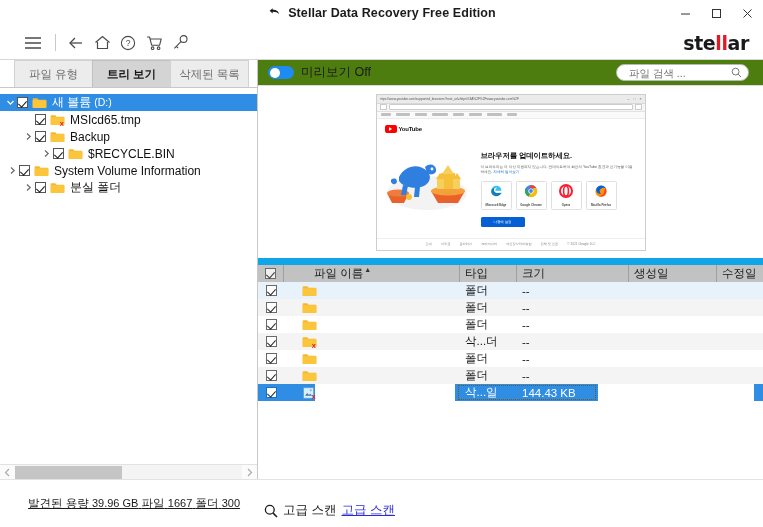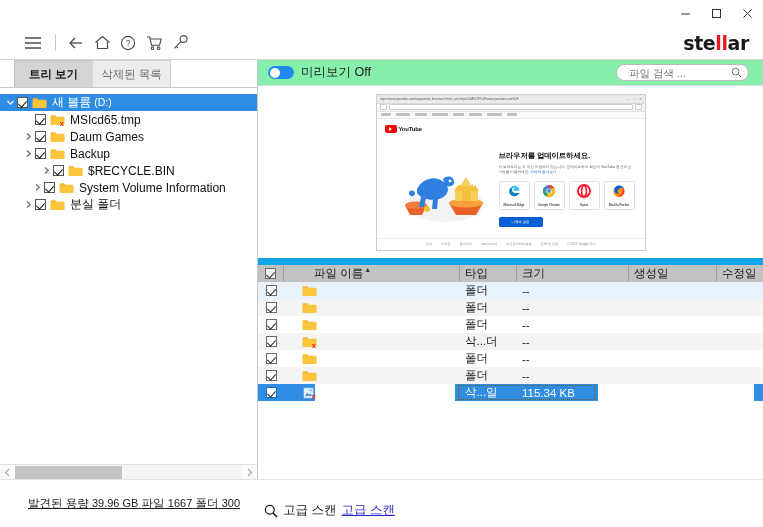--- a/index.html
+++ b/index.html
@@ -173,21 +173,21 @@
   }
   .lhs-thumb {
     position:absolute; left:0; top:1px;
     width:47%; height:13px; background:#c5c5c5;
   }
 
   
   .rightpane {
     flex:1;
     display:flex; flex-direction:column;
-    background:#86efac;
+    background:#4d7c0f;
     position:relative;
   }
   .rp-top {
     height:26px;
     display:flex; align-items:center;
     padding:0 14px 0 10px;
     border-bottom:1px solid #dcdcdc;
   }
   .toggle {
     width:26px; height:13px; border-radius:7px;
@@ -261,21 +261,21 @@
   .yt-play {
     width:12px; height:8px; background:#ff0000; border-radius:2px;
     position:relative;
   }
   .yt-play::after{
     content:""; position:absolute; left:4.5px; top:2px;
     border-left:3.5px solid #fff;
     border-top:2px solid transparent; border-bottom:2px solid transparent;
   }
   .yt-word { font-size:6px; font-weight:bold; color:#111; letter-spacing:-0.2px;}
-  .yt-body { display:flex; padding:8px 10px 0 20px; gap:6px;align-items:flex-end; }
+  .yt-body { display:flex; padding:8px 10px 0 2px; gap:6px; }
   .yt-art { width:96px; height:74px; position:relative; }
   .yt-copy { flex:1; padding-top:10px; }
   .yt-h1 { font-size:7.5px; font-weight:bold; color:#0f0f0f; margin-bottom:4px; letter-spacing:-0.2px;}
   .yt-p { font-size:3.6px; color:#555; line-height:1.5; margin-bottom:6px;}
   .yt-p a { color:#065fd4; text-decoration:none;}
   .yt-cards { display:flex; gap:4px; }
   .yt-card {
     width:31px; height:29px; border:0.5px solid #e0e0e0; border-radius:1.5px;
     display:flex; flex-direction:column; align-items:center; justify-content:center;
     gap:2px; background:#fff;
@@ -401,20 +401,28 @@
     font-size:12.5px;
     display:flex; align-items:center; justify-content:center;
     cursor:pointer; border:none;
     font-family:inherit;
   }
 </style>
 </head>
 <body>
 
 <div class="titlebar">
+  <div class="title-center">
+    <span class="title-icon">
+      <svg viewBox="0 0 16 16" width="14" height="14">
+        <path d="M3 5.5 L6.5 2.5 L6.5 4.3 C11 4.3 13.5 6 13.5 9.5 C12.3 7.4 10 6.6 6.5 6.6 L6.5 8.5 Z" fill="#1b1b1b"></path>
+      </svg>
+    </span>
+    <span class="title-text">Stellar Data Recovery Free Edition</span>
+  </div>
   <div class="win-controls">
     <div class="win-btn">
       <svg width="11" height="11" viewBox="0 0 11 11">
           <line x1="1" y1="6" x2="10" y2="6" stroke="#333" stroke-width="1"></line>
         </svg>
     </div>
     <div class="win-btn">
       <svg width="11" height="11" viewBox="0 0 11 11">
           <rect x="1.5" y="1.5" width="8" height="8" fill="none" stroke="#333" stroke-width="1"></rect>
         </svg>
@@ -469,20 +477,23 @@
       <line x1="4.4" y1="12.4" x2="6" y2="14" stroke="#4a4a4a" stroke-width="1.1"></line>
     </svg>
   </div>
   <div class="brand"><span>ste</span><span class="red">ll</span><span>ar</span></div>
 </div>
 
 <div class="main">
 
   <div class="leftpane">
     <div class="tabs" id="tabs">
+        <div class="tab">
+          <span>파일 유형</span>
+        </div>
         <div class="tab active">
           <span>트리 보기</span>
         </div>
         <div class="tab">
           <span>삭제된 목록</span>
         </div>
       </div>
     <div class="tree" id="tree">
         <div class="tnode selected" style="padding-left: 4px;">
           <span class="t-arrow">
@@ -517,53 +528,38 @@
               <polyline points="3,1.5 6.2,4.5 3,7.5" fill="none" stroke="currentColor" stroke-width="1.2"></polyline>
             </svg>
           </span>
           <span class="t-chk"></span>
           <span class="t-folder">
             <svg viewBox="0 0 16 13" width="15" height="12">
               <path d="M0.6 2.2 A0.8 0.8 0 0 1 1.4 1.4 L5.6 1.4 L7 3 L14.6 3 A0.8 0.8 0 0 1 15.4 3.8 L15.4 11.2 A0.8 0.8 0 0 1 14.6 12 L1.4 12 A0.8 0.8 0 0 1 0.6 11.2 Z" fill="#f5b731"></path>
               <path d="M0.6 4.2 A0.8 0.8 0 0 1 1.4 3.4 L14.6 3.4 A0.8 0.8 0 0 1 15.4 4.2 L15.4 11.2 A0.8 0.8 0 0 1 14.6 12 L1.4 12 A0.8 0.8 0 0 1 0.6 11.2 Z" fill="#fbc63c"></path>
             </svg>
           </span>
-          <span class="t-label">Daum Games</span>
-        </div>
-        <div class="tnode" style="padding-left: 22px;">
+          <span class="t-label">Backup</span>
+        </div>
+        <div class="tnode" style="padding-left: 40px;">
           <span class="t-arrow">
             <svg width="9" height="9" viewBox="0 0 9 9">
               <polyline points="3,1.5 6.2,4.5 3,7.5" fill="none" stroke="currentColor" stroke-width="1.2"></polyline>
             </svg>
           </span>
           <span class="t-chk"></span>
           <span class="t-folder">
             <svg viewBox="0 0 16 13" width="15" height="12">
               <path d="M0.6 2.2 A0.8 0.8 0 0 1 1.4 1.4 L5.6 1.4 L7 3 L14.6 3 A0.8 0.8 0 0 1 15.4 3.8 L15.4 11.2 A0.8 0.8 0 0 1 14.6 12 L1.4 12 A0.8 0.8 0 0 1 0.6 11.2 Z" fill="#f5b731"></path>
               <path d="M0.6 4.2 A0.8 0.8 0 0 1 1.4 3.4 L14.6 3.4 A0.8 0.8 0 0 1 15.4 4.2 L15.4 11.2 A0.8 0.8 0 0 1 14.6 12 L1.4 12 A0.8 0.8 0 0 1 0.6 11.2 Z" fill="#fbc63c"></path>
             </svg>
           </span>
-          <span class="t-label">Backup</span>
-        </div>
-        <div class="tnode" style="padding-left: 40px;">
-          <span class="t-arrow">
-            <svg width="9" height="9" viewBox="0 0 9 9">
-              <polyline points="3,1.5 6.2,4.5 3,7.5" fill="none" stroke="currentColor" stroke-width="1.2"></polyline>
-            </svg>
-          </span>
-          <span class="t-chk"></span>
-          <span class="t-folder">
-            <svg viewBox="0 0 16 13" width="15" height="12">
-              <path d="M0.6 2.2 A0.8 0.8 0 0 1 1.4 1.4 L5.6 1.4 L7 3 L14.6 3 A0.8 0.8 0 0 1 15.4 3.8 L15.4 11.2 A0.8 0.8 0 0 1 14.6 12 L1.4 12 A0.8 0.8 0 0 1 0.6 11.2 Z" fill="#f5b731"></path>
-              <path d="M0.6 4.2 A0.8 0.8 0 0 1 1.4 3.4 L14.6 3.4 A0.8 0.8 0 0 1 15.4 4.2 L15.4 11.2 A0.8 0.8 0 0 1 14.6 12 L1.4 12 A0.8 0.8 0 0 1 0.6 11.2 Z" fill="#fbc63c"></path>
-            </svg>
-          </span>
           <span class="t-label">$RECYCLE.BIN</span>
         </div>
-        <div class="tnode" style="padding-left: 31px;">
+        <div class="tnode" style="padding-left: 6px;">
           <span class="t-arrow">
             <svg width="9" height="9" viewBox="0 0 9 9">
               <polyline points="3,1.5 6.2,4.5 3,7.5" fill="none" stroke="currentColor" stroke-width="1.2"></polyline>
             </svg>
           </span>
           <span class="t-chk"></span>
           <span class="t-folder">
             <svg viewBox="0 0 16 13" width="15" height="12">
               <path d="M0.6 2.2 A0.8 0.8 0 0 1 1.4 1.4 L5.6 1.4 L7 3 L14.6 3 A0.8 0.8 0 0 1 15.4 3.8 L15.4 11.2 A0.8 0.8 0 0 1 14.6 12 L1.4 12 A0.8 0.8 0 0 1 0.6 11.2 Z" fill="#f5b731"></path>
               <path d="M0.6 4.2 A0.8 0.8 0 0 1 1.4 3.4 L14.6 3.4 A0.8 0.8 0 0 1 15.4 4.2 L15.4 11.2 A0.8 0.8 0 0 1 14.6 12 L1.4 12 A0.8 0.8 0 0 1 0.6 11.2 Z" fill="#fbc63c"></path>
@@ -880,21 +876,21 @@
                   <rect x="1.5" y="0.8" width="11" height="11.4" fill="#d9edfb" stroke="#5b9bd5" stroke-width="0.8"></rect>
                   <path d="M3.2 9.6 L5.6 6.4 L7.4 8.8 L8.8 7.2 L10.8 9.6 Z" fill="#3c78b4"></path>
                   <circle cx="9.4" cy="3.6" r="1.1" fill="#7fb4e0"></circle>
                   <text x="10.3" y="12.8" font-size="8" font-weight="bold" fill="#e02020" font-family="Liberation Sans, sans-serif">x</text>
                 </svg>
               </span>
               <span style="margin-left: 5px;"></span>
             </div>
             <div class="td c-type" style="position: relative; z-index: 2;">삭...일</div>
             <div class="sel-sizebox"></div>
-            <div class="td c-size" style="position: relative; z-index: 2;">115.34 KB</div>
+            <div class="td c-size" style="position: relative; z-index: 2;">144.43 KB</div>
             <div class="td c-cre" style="position: relative; z-index: 2;"></div>
             <div class="td c-mod" style="position: relative; z-index: 2;"></div>
           </div>
         </div>
     </div>
 
   </div>
 </div>
 
 <div class="statusbar">

